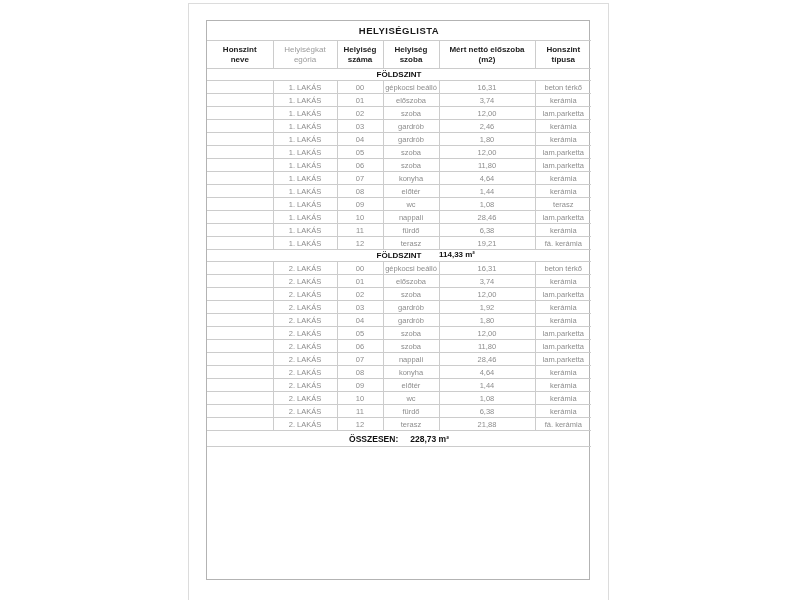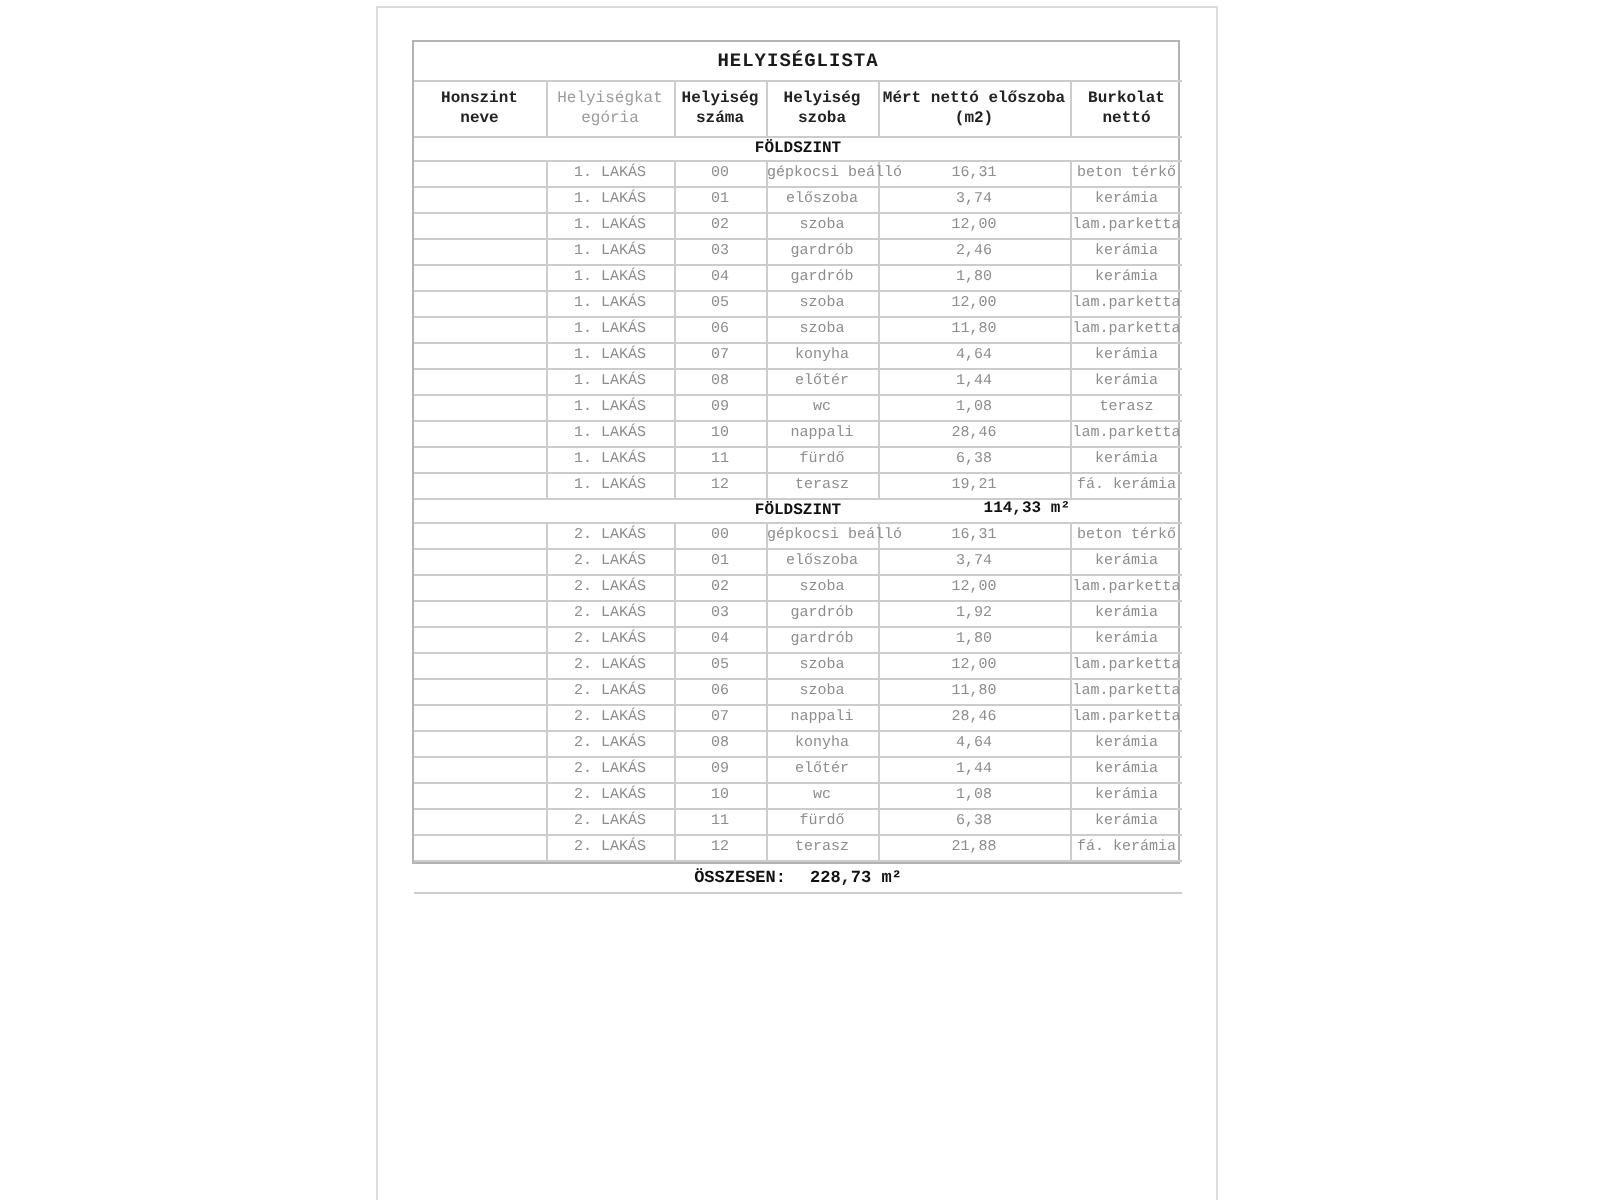--- a/index.html
+++ b/index.html
@@ -7,22 +7,22 @@
     width:800px;height:600px;overflow:hidden;background:#ffffff;
     font-family:"Liberation Sans",sans-serif;
   }
   .canvas{position:relative;width:800px;height:600px;background:#ffffff;}
   .page{
     position:absolute;left:188px;top:3px;width:421px;height:597px;
     background:#ffffff;border:1px solid #dcdcdc;border-bottom:none;
     box-sizing:border-box;
   }
   .frame{
-    position:absolute;left:17px;top:16px;width:384px;height:412px;
-    border:1px solid #b3b3b3;box-sizing:border-box;background:#ffffff;font-family:Liberation Mono, monospace;
+    position:absolute;left:17px;top:16px;width:384px;height:560px;
+    border:1px solid #b3b3b3;box-sizing:border-box;background:#ffffff;
   }
   table.roomlist{
     border-collapse:collapse;table-layout:fixed;width:384px;
   }
   table.roomlist th, table.roomlist td{
     border:1px solid #cccccc;padding:0;text-align:center;
     vertical-align:middle;overflow:visible;
   }
   table.roomlist tr > *:first-child{border-left:none;}
   table.roomlist tr > *:last-child{border-right:none;}
@@ -35,21 +35,21 @@
     height:27px;font-size:8px;line-height:9.5px;font-weight:bold;
     color:#222222;white-space:pre-line;
   }
   .head-row th.muted{color:#9b9b9b;font-weight:normal;}
   .group-row td{
     height:11px;text-align:left;font-size:8px;font-weight:bold;
     color:#111111;position:relative;padding-left:2px;
   }
   .group-subtotal{
     position:absolute;left:232px;top:0;width:96px;height:100%;
-    text-align:right;font-size:8px;font-weight:bold;color:#111111;
+    text-align:left;font-size:8px;font-weight:bold;color:#111111;
   }
   .data-row td{
     height:12px;font-size:7.5px;color:#8d8d8d;white-space:nowrap;
   }
   .subtotal-row td{
     height:12px;font-size:8px;font-weight:bold;color:#111111;
   }
   .total-row td{
     height:15px;text-align:right;padding-right:94px;font-size:8.5px;
     font-weight:bold;color:#111111;border-bottom:1px solid #cccccc;
@@ -78,21 +78,21 @@
           <tr class="head-row" id="head-row">
               <th>Honszint
 neve</th>
               <th class="muted">Helyiségkat
 egória</th>
               <th>Helyiség
 száma</th>
               <th>Helyiség szoba</th>
               <th>Mért nettó előszoba
 (m2)</th>
-              <th>Burkolat nettó</th>
+              <th>Honszint típusa</th>
             </tr>
         </thead>
         <tbody id="tbody">
             <tr class="group-row">
               <td colspan="6"><span>FÖLDSZINT</span></td>
             </tr>
             <tr class="data-row">
               <td></td>
               <td>1. LAKÁS</td>
               <td>00</td>

